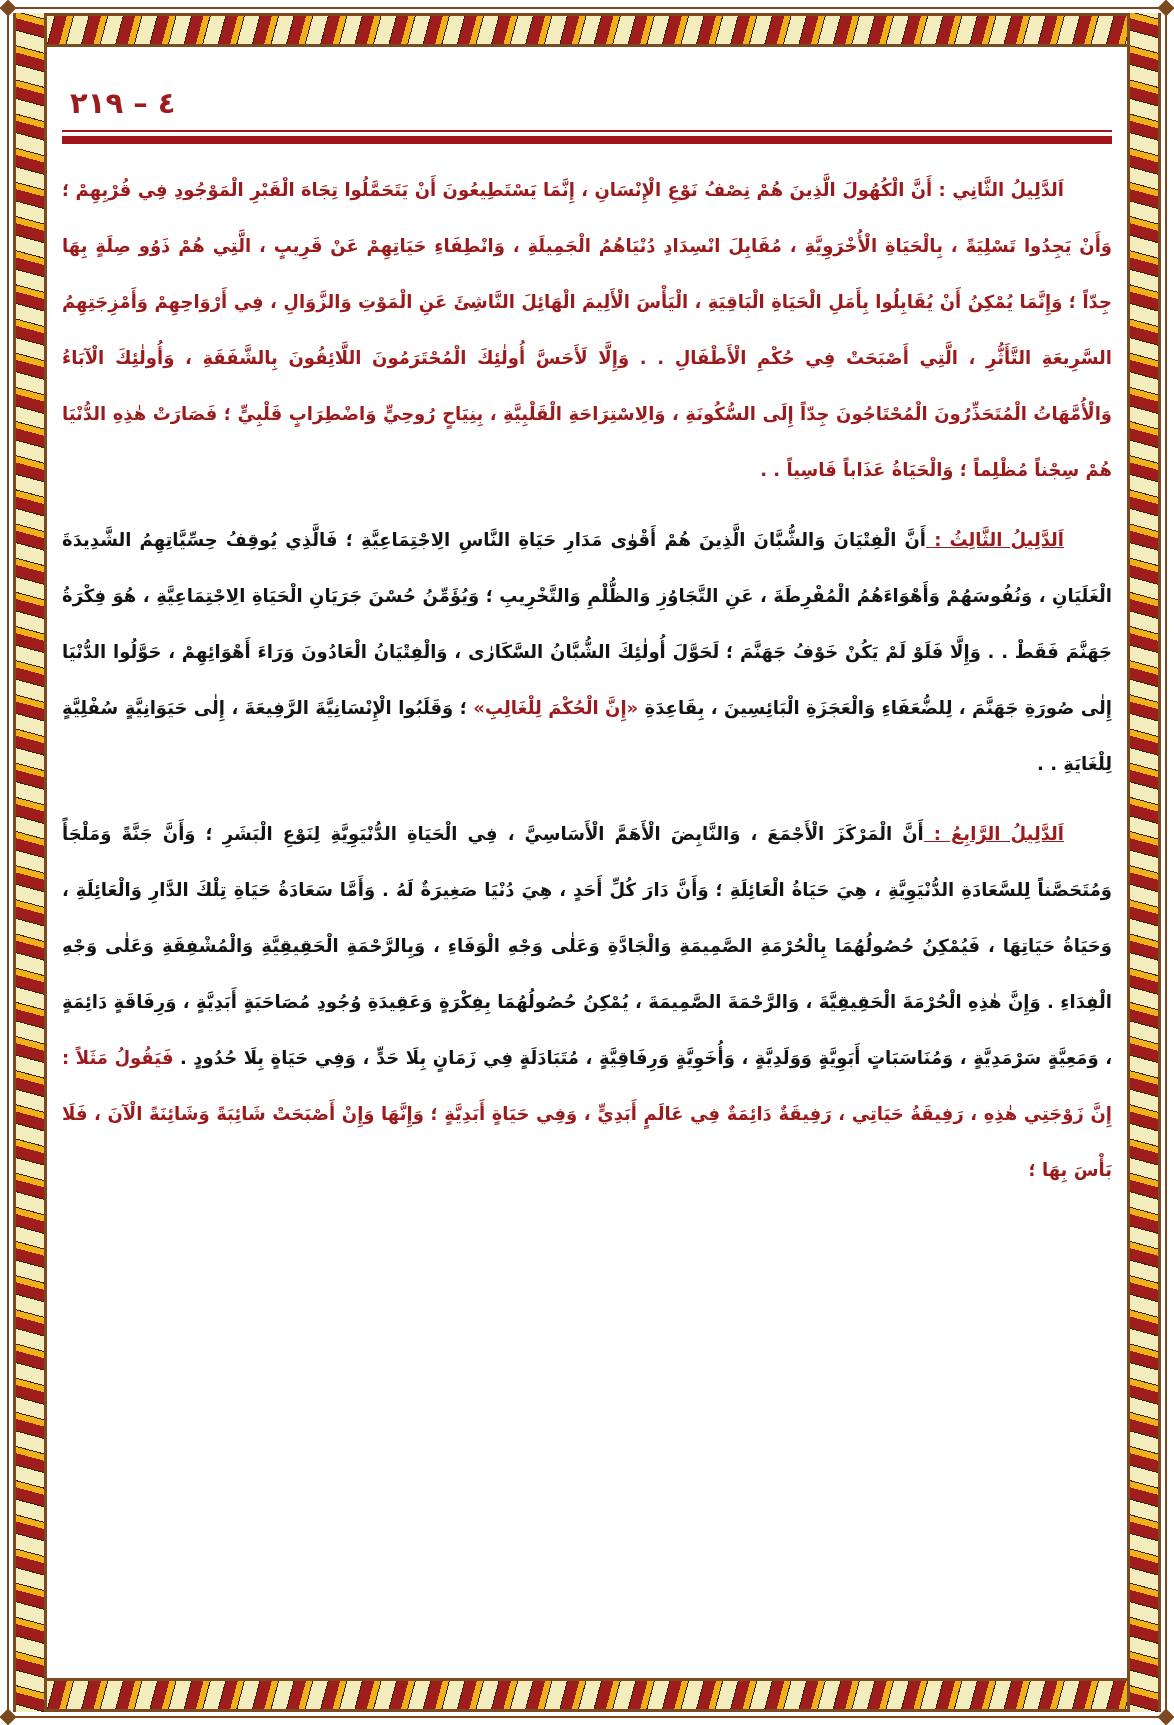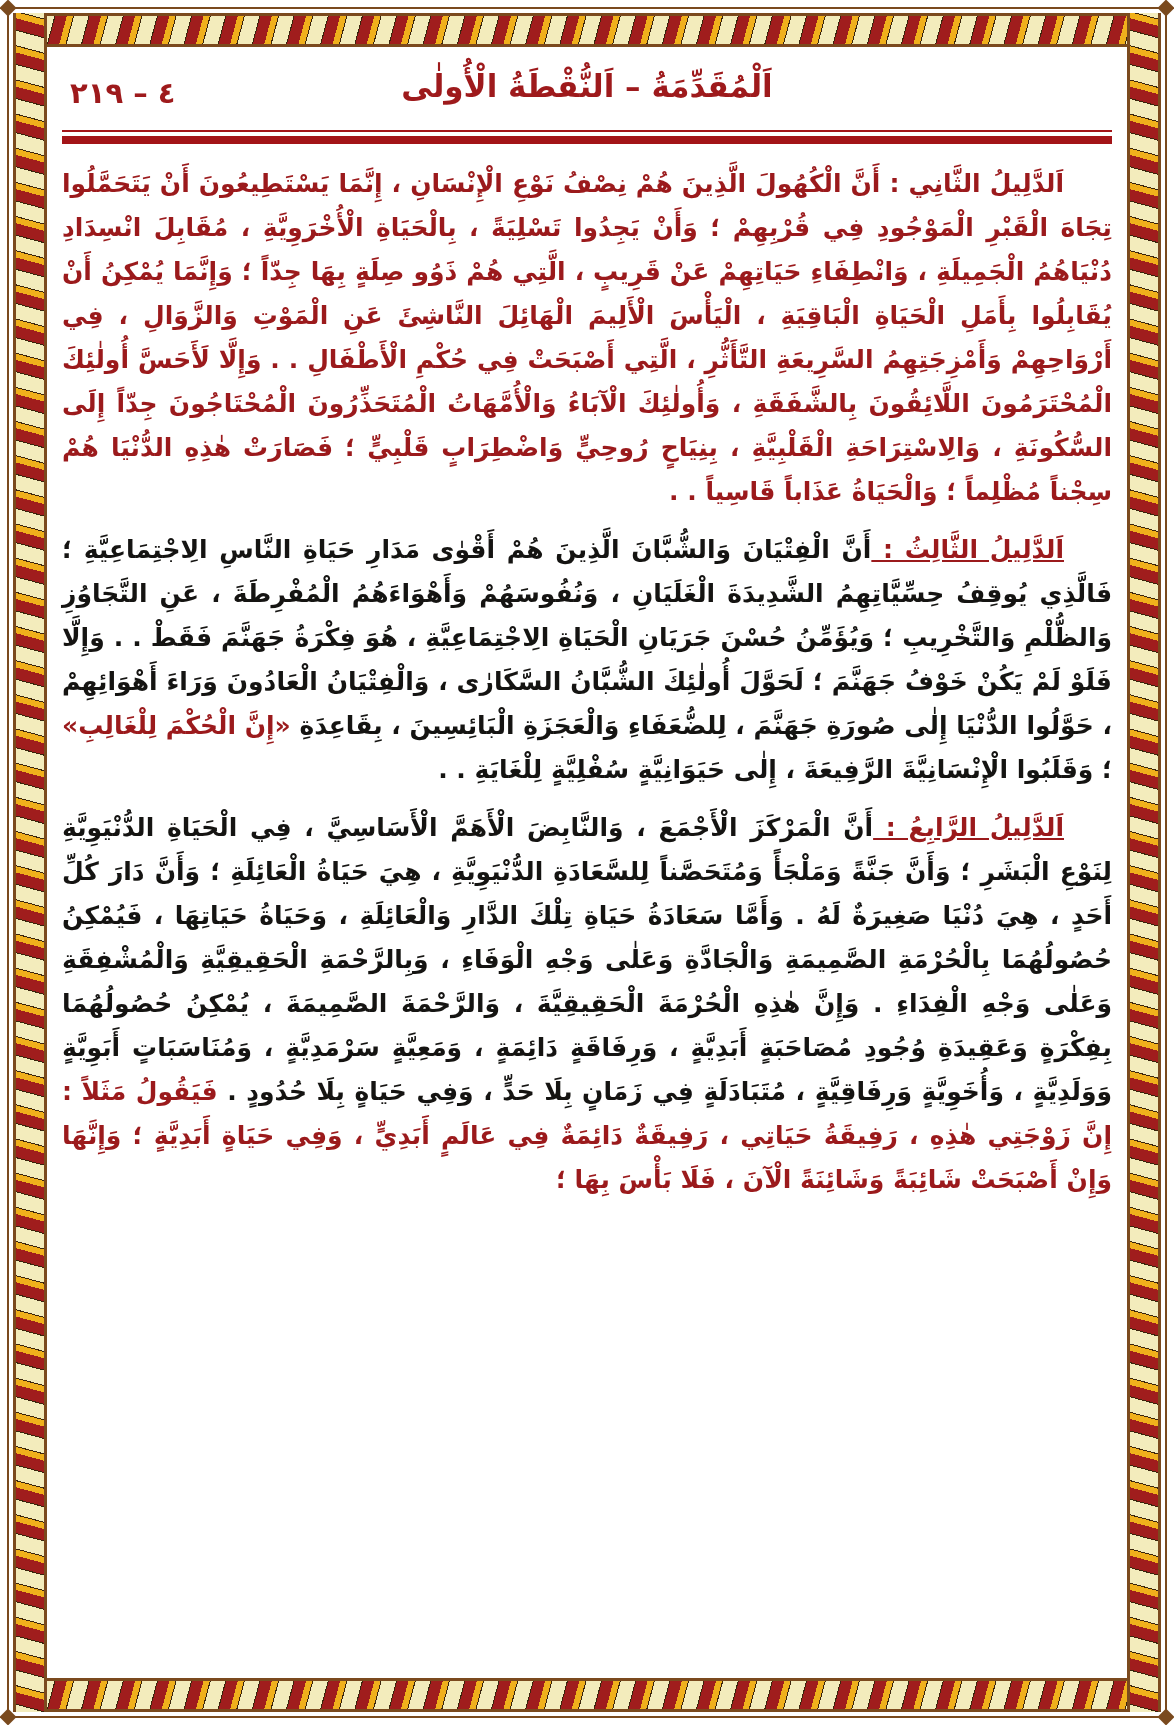--- a/index.html
+++ b/index.html
@@ -22,25 +22,25 @@
       #3a240c 25px,#3a240c 26px,#f3ecbc 26px,#f3ecbc 33px);}
   .band.top{top:13px;} .band.bottom{bottom:13px;}
   .band.left{left:13px;} .band.right{right:13px;}
   .corner{position:absolute;width:12px;height:12px;background:#7a4a1e;transform:rotate(45deg);pointer-events:none;}
   .corner.tl{left:2px;top:2px;} .corner.tr{right:2px;top:2px;}
   .corner.bl{left:2px;bottom:2px;} .corner.br{right:2px;bottom:2px;}
 
   
   .content{position:absolute;left:62px;right:62px;top:66px;bottom:60px;}
   .header{position:relative;height:58px;}
-  .page-num{position:absolute;left:8px;top:10px;font-size:29px;font-weight:bold;color:#9e1a1c;}
+  .page-num{position:absolute;left:8px;top:20px;font-size:29px;font-weight:bold;color:#9e1a1c;}
   .page-title{text-align:center;font-size:31px;font-weight:bold;color:#9e1a1c;padding-top:2px;}
   .double-rule{height:14px;margin-top:6px;
     background:linear-gradient(to bottom,#a31418 0px,#a31418 2px,#ffffff 2px,#ffffff 6px,#a31418 6px,#a31418 14px);}
-  .body-text{margin-top:18px;font-size:25px;line-height:44px;text-align:justify;color:#151412;}
+  .body-text{margin-top:18px;font-size:18px;line-height:56px;text-align:justify;color:#151412;}
   .body-text p{margin:0 0 14px 0;text-indent:48px;}
   .red{color:#9b1a1c;font-weight:bold;}
   .lead{font-weight:bold;text-decoration:underline;}
   .blk{color:#151412;font-weight:bold;}
 </style>
 </head>
 <body>
 
 <div class="outer-line"></div>
 <div class="band h top"></div>
@@ -48,21 +48,20 @@
 <div class="band v left"></div>
 <div class="band v right"></div>
 <div class="corner tl"></div>
 <div class="corner tr"></div>
 <div class="corner bl"></div>
 <div class="corner br"></div>
 
 <div class="content">
   <div class="header">
     <div class="page-num">٤ – ٢١٩</div>
-    <div class="page-title">اَلْمُقَدِّمَةُ – اَلنُّقْطَةُ الْأُولٰى</div>
   </div>
   <div class="double-rule"></div>
 
   <div class="body-text">
     <p class="red"><span>اَلدَّلِيلُ الثَّانِي : أَنَّ الْكُهُولَ الَّذِينَ هُمْ نِصْفُ نَوْعِ الْإِنْسَانِ ، إِنَّمَا يَسْتَطِيعُونَ أَنْ يَتَحَمَّلُوا تِجَاهَ الْقَبْرِ الْمَوْجُودِ فِي قُرْبِهِمْ ؛ وَأَنْ يَجِدُوا تَسْلِيَةً ، بِالْحَيَاةِ الْأُخْرَوِيَّةِ ، مُقَابِلَ انْسِدَادِ دُنْيَاهُمُ الْجَمِيلَةِ ، وَانْطِفَاءِ حَيَاتِهِمْ عَنْ قَرِيبٍ ، الَّتِي هُمْ ذَوُو صِلَةٍ بِهَا جِدّاً ؛ وَإِنَّمَا يُمْكِنُ أَنْ يُقَابِلُوا بِأَمَلِ الْحَيَاةِ الْبَاقِيَةِ ، الْيَأْسَ الْأَلِيمَ الْهَائِلَ النَّاشِئَ عَنِ الْمَوْتِ وَالزَّوَالِ ، فِي أَرْوَاحِهِمْ وَأَمْزِجَتِهِمُ السَّرِيعَةِ التَّأَثُّرِ ، الَّتِي أَصْبَحَتْ فِي حُكْمِ الْأَطْفَالِ . . وَإِلَّا لَأَحَسَّ أُولٰئِكَ الْمُحْتَرَمُونَ اللَّائِقُونَ بِالشَّفَقَةِ ، وَأُولٰئِكَ الْآبَاءُ وَالْأُمَّهَاتُ الْمُتَحَذِّرُونَ الْمُحْتَاجُونَ جِدّاً إِلَى السُّكُونَةِ ، وَالِاسْتِرَاحَةِ الْقَلْبِيَّةِ ، بِنِيَاحٍ رُوحِيٍّ وَاضْطِرَابٍ قَلْبِيٍّ ؛ فَصَارَتْ هٰذِهِ الدُّنْيَا هُمْ سِجْناً مُظْلِماً ؛ وَالْحَيَاةُ عَذَاباً قَاسِياً . .</span></p>
 
     <p><span class="red lead">اَلدَّلِيلُ الثَّالِثُ : </span><span class="blk">أَنَّ الْفِتْيَانَ وَالشُّبَّانَ الَّذِينَ هُمْ أَقْوٰى مَدَارِ حَيَاةِ النَّاسِ الِاجْتِمَاعِيَّةِ ؛ فَالَّذِي يُوقِفُ حِسِّيَّاتِهِمُ الشَّدِيدَةَ الْغَلَيَانِ ، وَنُفُوسَهُمْ وَأَهْوَاءَهُمُ الْمُفْرِطَةَ ، عَنِ التَّجَاوُزِ وَالظُّلْمِ وَالتَّخْرِيبِ ؛ وَيُؤَمِّنُ حُسْنَ جَرَيَانِ الْحَيَاةِ الِاجْتِمَاعِيَّةِ ، هُوَ فِكْرَةُ جَهَنَّمَ فَقَطْ . . وَإِلَّا فَلَوْ لَمْ يَكُنْ خَوْفُ جَهَنَّمَ ؛ لَحَوَّلَ أُولٰئِكَ الشُّبَّانُ السَّكَارٰى ، وَالْفِتْيَانُ الْعَادُونَ وَرَاءَ أَهْوَائِهِمْ ، حَوَّلُوا الدُّنْيَا إِلٰى صُورَةِ جَهَنَّمَ ، لِلضُّعَفَاءِ وَالْعَجَزَةِ الْبَائِسِينَ ، بِقَاعِدَةِ </span><span class="red">«إِنَّ الْحُكْمَ لِلْغَالِبِ»</span><span class="blk"> ؛ وَقَلَبُوا الْإِنْسَانِيَّةَ الرَّفِيعَةَ ، إِلٰى حَيَوَانِيَّةٍ سُفْلِيَّةٍ لِلْغَايَةِ . .</span></p>
 
     <p><span class="red lead">اَلدَّلِيلُ الرَّابِعُ : </span><span class="blk">أَنَّ الْمَرْكَزَ الْأَجْمَعَ ، وَالنَّابِضَ الْأَهَمَّ الْأَسَاسِيَّ ، فِي الْحَيَاةِ الدُّنْيَوِيَّةِ لِنَوْعِ الْبَشَرِ ؛ وَأَنَّ جَنَّةً وَمَلْجَأً وَمُتَحَصَّناً لِلسَّعَادَةِ الدُّنْيَوِيَّةِ ، هِيَ حَيَاةُ الْعَائِلَةِ ؛ وَأَنَّ دَارَ كُلِّ أَحَدٍ ، هِيَ دُنْيَا صَغِيرَةٌ لَهُ . وَأَمَّا سَعَادَةُ حَيَاةِ تِلْكَ الدَّارِ وَالْعَائِلَةِ ، وَحَيَاةُ حَيَاتِهَا ، فَيُمْكِنُ حُصُولُهُمَا بِالْحُرْمَةِ الصَّمِيمَةِ وَالْجَادَّةِ وَعَلٰى وَجْهِ الْوَفَاءِ ، وَبِالرَّحْمَةِ الْحَقِيقِيَّةِ وَالْمُشْفِقَةِ وَعَلٰى وَجْهِ الْفِدَاءِ . وَإِنَّ هٰذِهِ الْحُرْمَةَ الْحَقِيقِيَّةَ ، وَالرَّحْمَةَ الصَّمِيمَةَ ، يُمْكِنُ حُصُولُهُمَا بِفِكْرَةٍ وَعَقِيدَةِ وُجُودِ مُصَاحَبَةٍ أَبَدِيَّةٍ ، وَرِفَاقَةٍ دَائِمَةٍ ، وَمَعِيَّةٍ سَرْمَدِيَّةٍ ، وَمُنَاسَبَاتٍ أَبَوِيَّةٍ وَوَلَدِيَّةٍ ، وَأُخَوِيَّةٍ وَرِفَاقِيَّةٍ ، مُتَبَادَلَةٍ فِي زَمَانٍ بِلَا حَدٍّ ، وَفِي حَيَاةٍ بِلَا حُدُودٍ . </span><span class="red">فَيَقُولُ مَثَلاً : إِنَّ زَوْجَتِي هٰذِهِ ، رَفِيقَةُ حَيَاتِي ، رَفِيقَةٌ دَائِمَةٌ فِي عَالَمٍ أَبَدِيٍّ ، وَفِي حَيَاةٍ أَبَدِيَّةٍ ؛ وَإِنَّهَا وَإِنْ أَصْبَحَتْ شَائِبَةً وَشَائِنَةً الْآنَ ، فَلَا بَأْسَ بِهَا ؛</span></p>
   </div>

